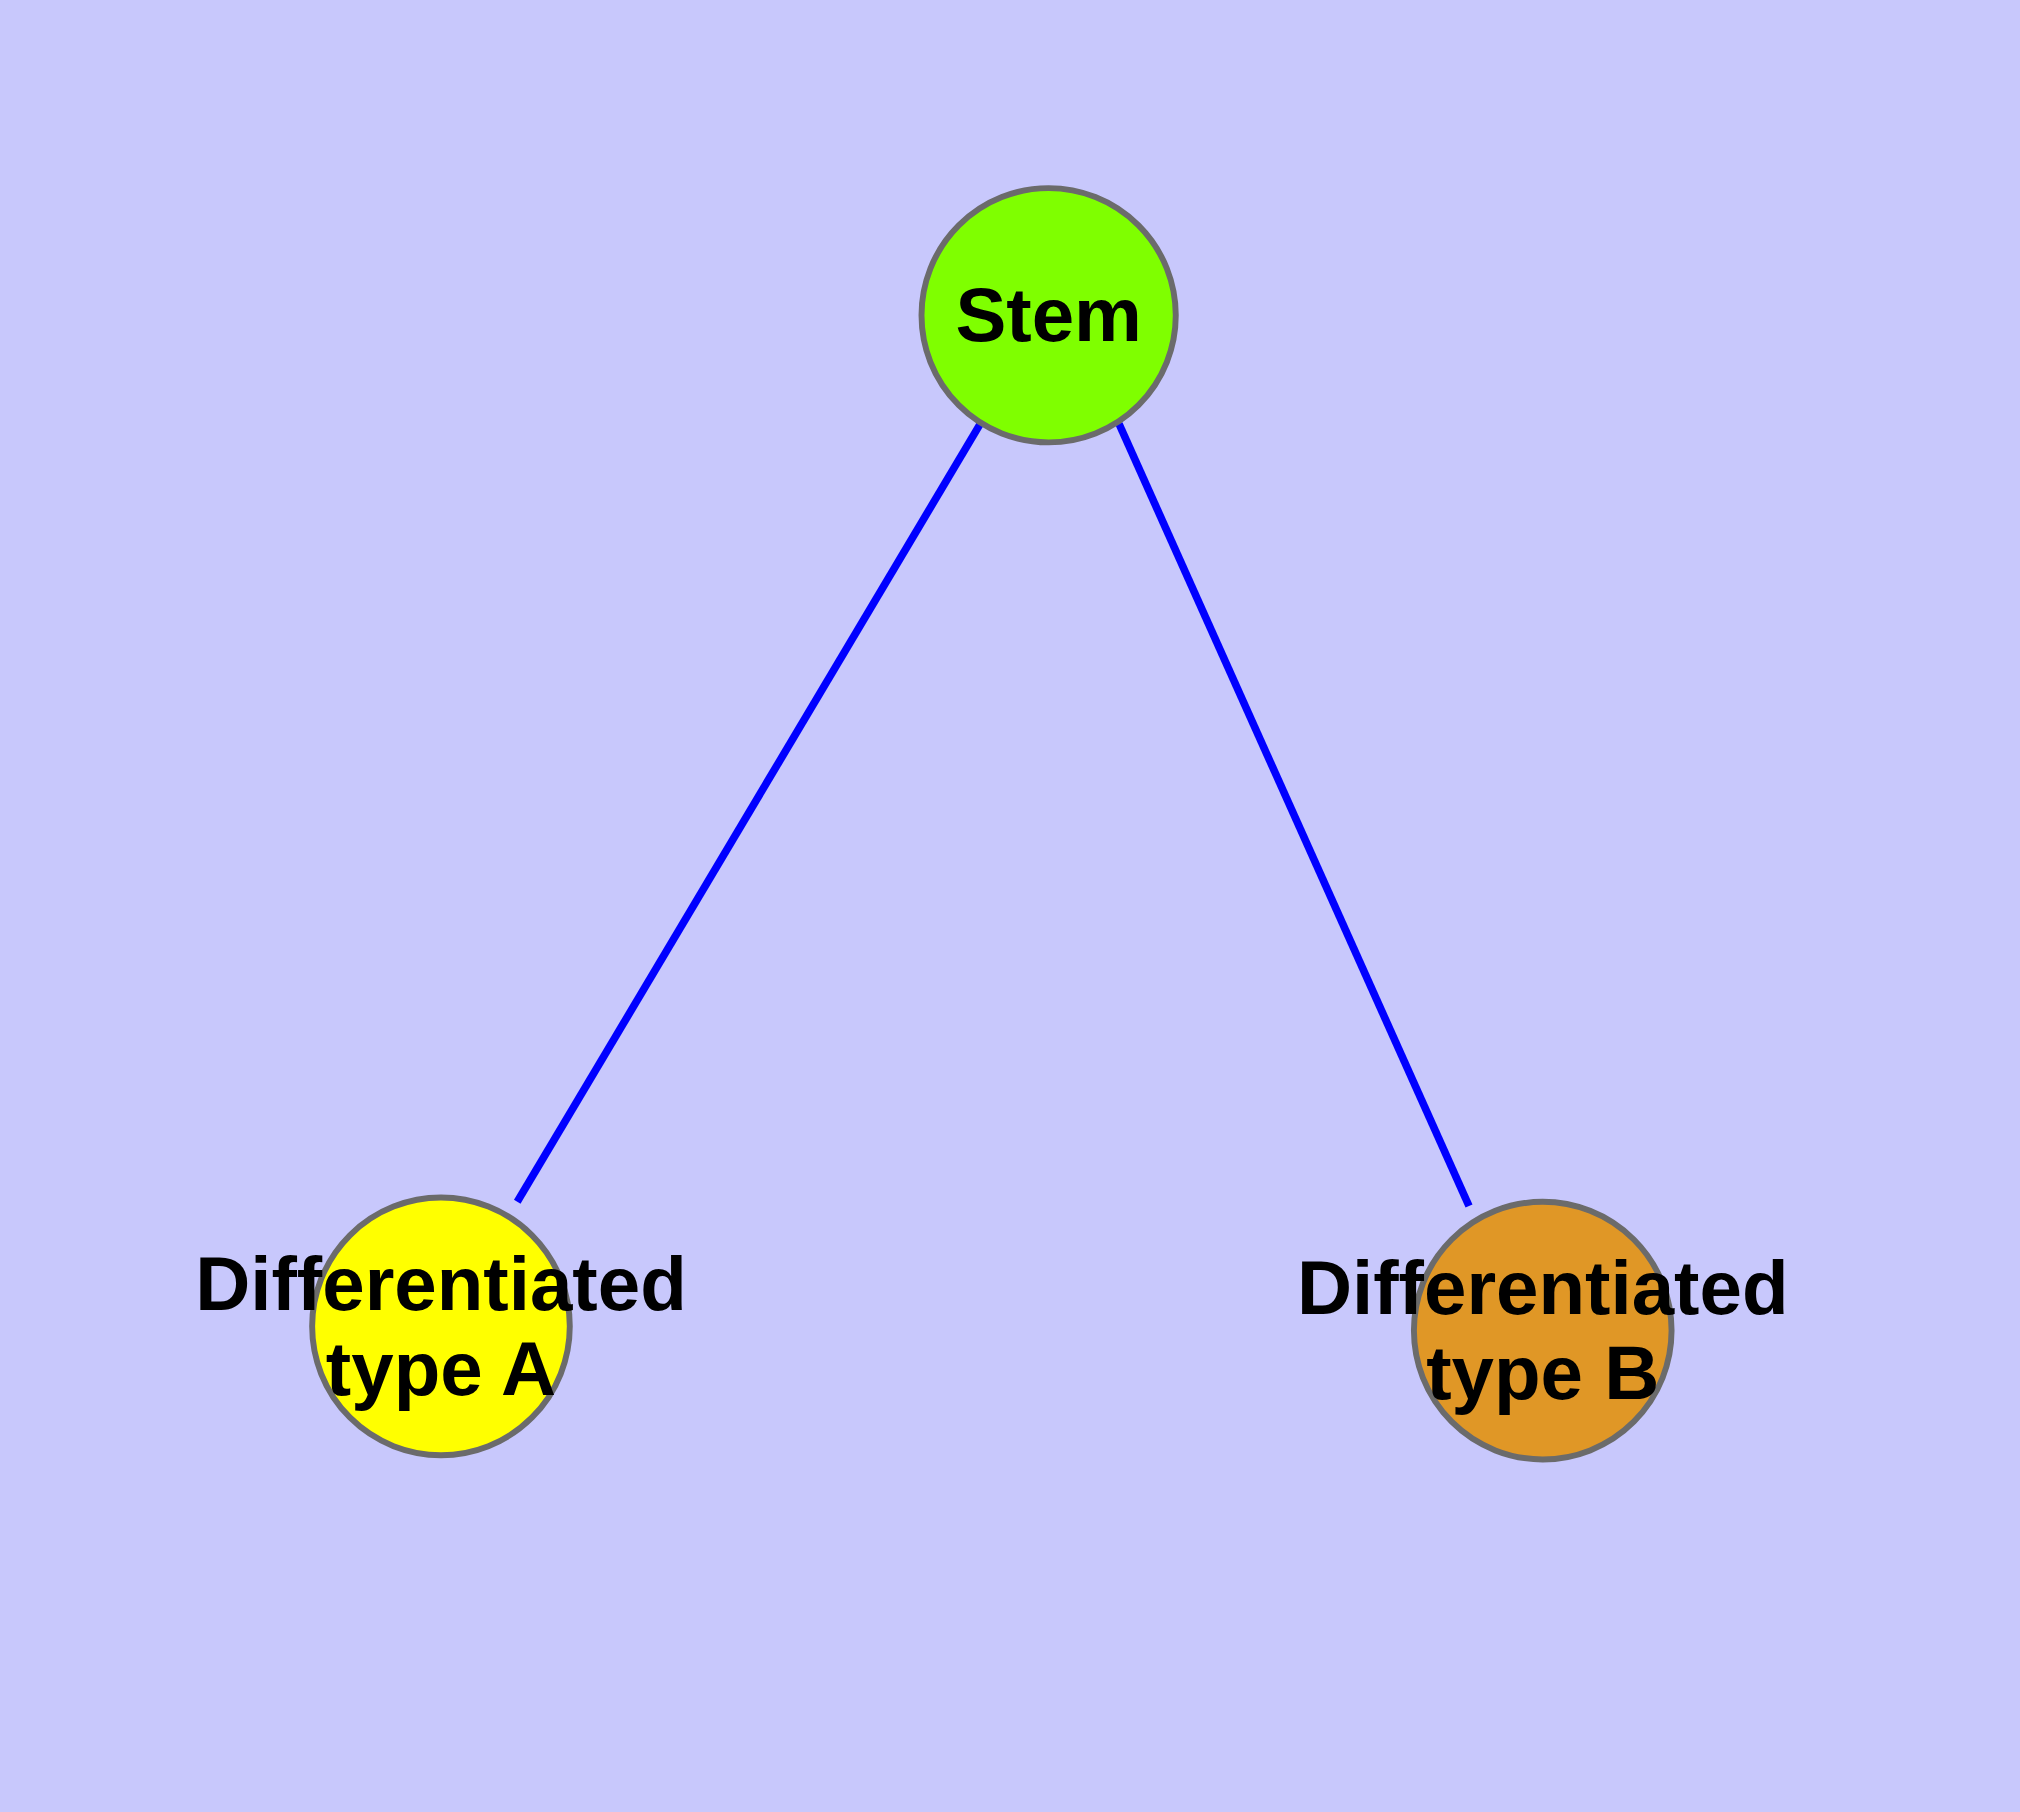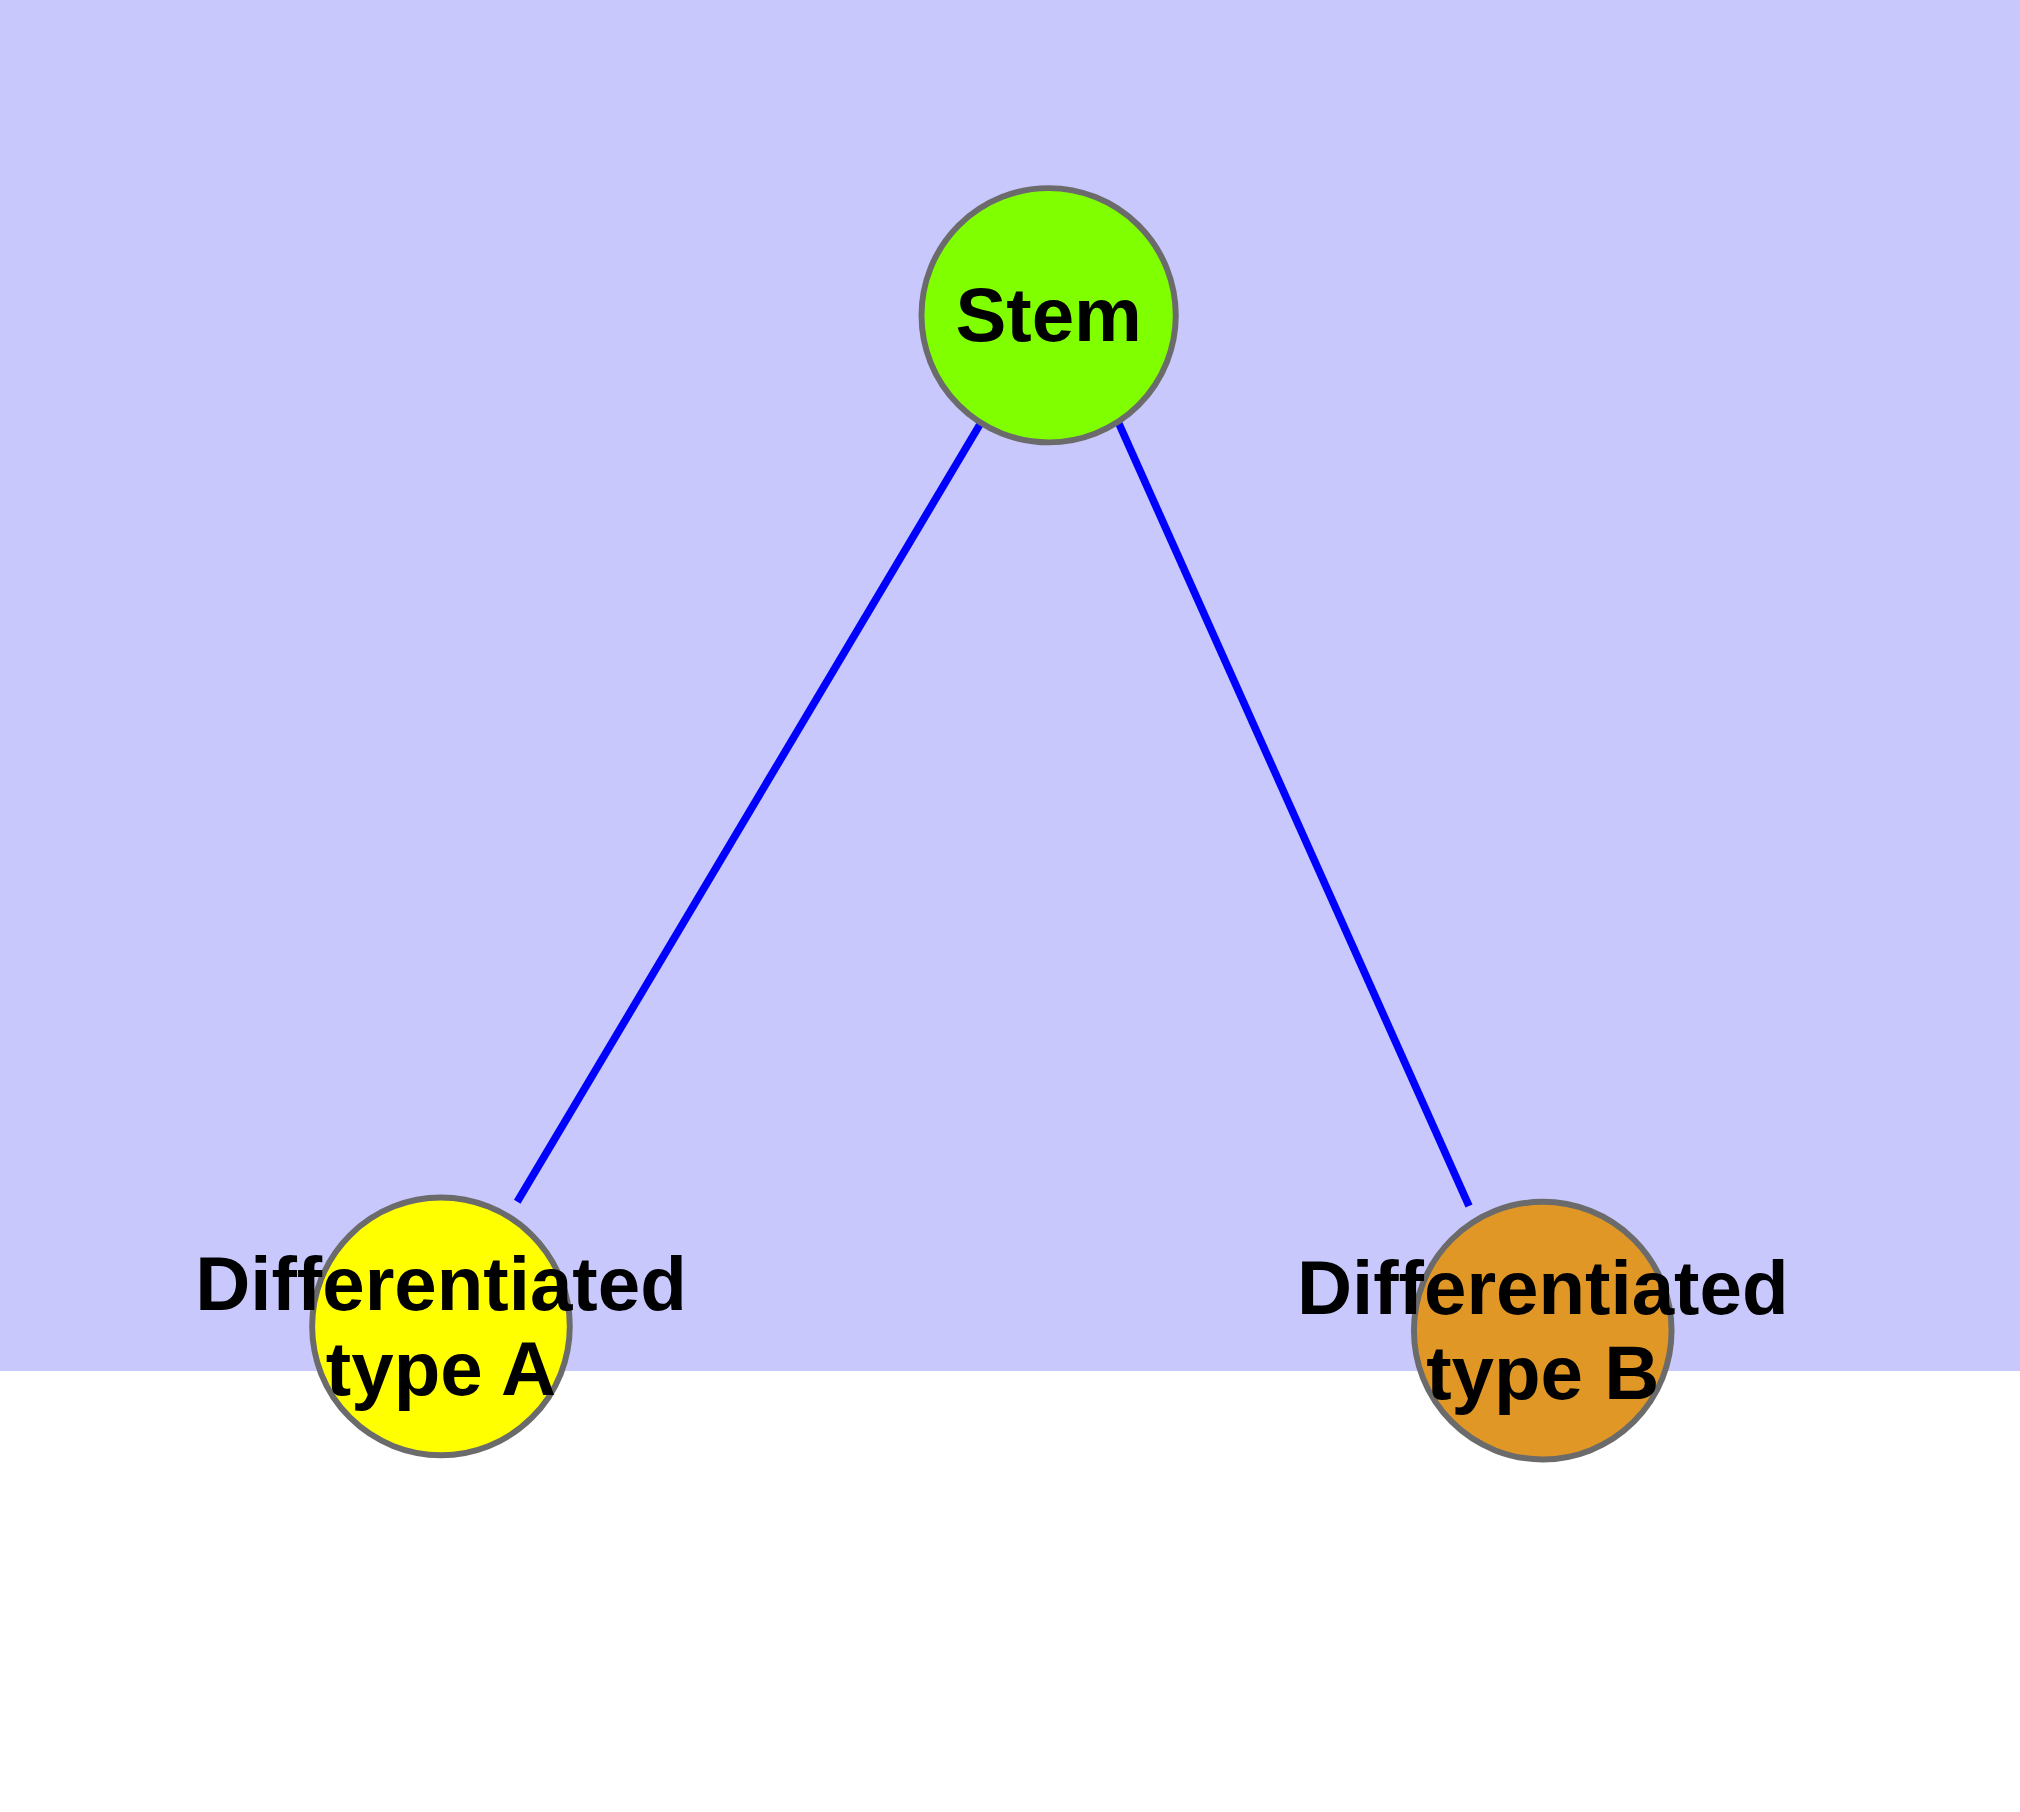--- a/index.html
+++ b/index.html
@@ -9,21 +9,21 @@
   }
   body {
     width: 2021px;
     height: 1812px;
     overflow: hidden;
     font-family: "Liberation Sans", sans-serif;
   }
   #canvas {
     position: relative;
     width: 2021px;
-    height: 1371px;
+    height: 1812px;
     background: #c8c8fc;
   }
   #graph-svg {
     position: absolute;
     left: 0;
     top: 0;
     width: 2021px;
     height: 1812px;
     display: block;
   }

